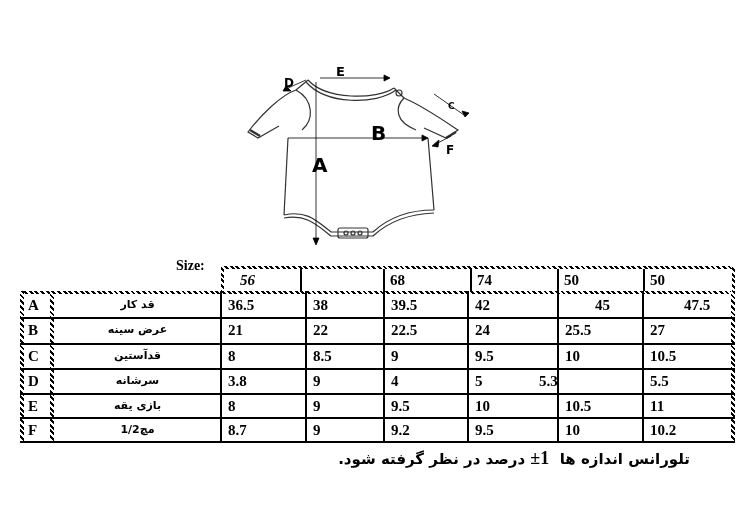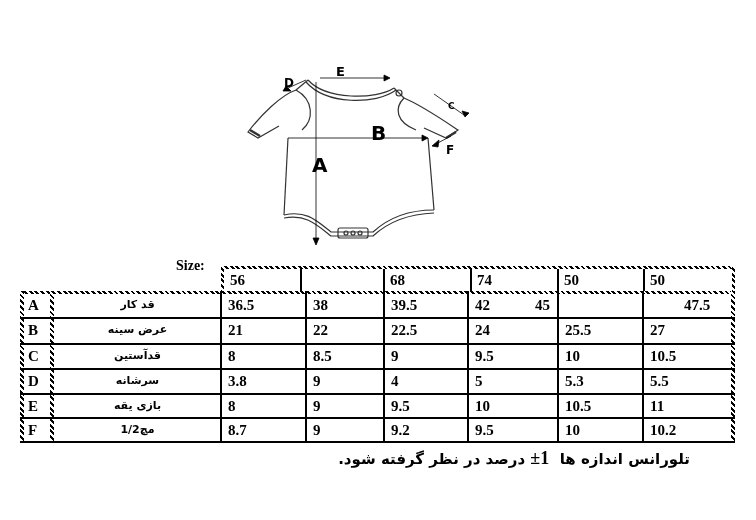--- a/index.html
+++ b/index.html
@@ -82,21 +82,21 @@
     <text x="210" y="94" font-size="12">F</text>
   </g>
 </svg>
 
 <div class="size-label">Size:</div>
 
 <div class="header-row">
   <div class="hatch-h" style="position:absolute;left:0;top:0;width:514px;height:3px;"></div>
   <div class="hatch-v" style="position:absolute;left:0;top:0;width:3px;height:26px;"></div>
   <div class="hatch-v" style="position:absolute;right:0;top:0;width:3px;height:26px;"></div>
-  <div class="cell" style="left:2px;width:80px;">56</div>
+  <div class="cell" style="left:12px;width:80px;font-style:italic;">56</div>
   <div class="vline" style="left:79px;"></div>
   <div class="vline" style="left:162px;"></div>
   <div class="cell" style="left:162px;width:87px;">68</div>
   <div class="vline" style="left:249px;"></div>
   <div class="cell" style="left:249px;width:87px;">74</div>
   <div class="vline" style="left:336px;"></div>
   <div class="cell" style="left:336px;width:86px;">50</div>
   <div class="vline" style="left:422px;"></div>
   <div class="cell" style="left:422px;width:89px;">50</div>
 </div>
@@ -122,21 +122,21 @@
   <div class="vline" style="left:537px;top:0;height:152px;"></div>
   <div class="vline" style="left:622px;top:0;height:152px;"></div>
 
   <div class="row" style="top:2px;">
     <span class="letter">A</span>
     <span class="name">قد کار</span>
     <span class="val" style="left:201px;">36.5</span>
     <span class="val" style="left:286px;">38</span>
     <span class="val" style="left:364px;">39.5</span>
     <span class="val" style="left:448px;">42</span>
-    <span class="val" style="left:508px;">45</span>
+    <span class="val" style="left:568px;">45</span>
     <span class="val" style="left:657px;">47.5</span>
   </div>
 
   <div class="row" style="top:27px;">
     <span class="letter">B</span>
     <span class="name">عرض سینه</span>
     <span class="val" style="left:201px;">21</span>
     <span class="val" style="left:286px;">22</span>
     <span class="val" style="left:364px;">22.5</span>
     <span class="val" style="left:448px;">24</span>
@@ -155,21 +155,21 @@
     <span class="val" style="left:623px;">10.5</span>
   </div>
 
   <div class="row" style="top:78px;">
     <span class="letter">D</span>
     <span class="name">سرشانه</span>
     <span class="val" style="left:201px;">3.8</span>
     <span class="val" style="left:286px;">9</span>
     <span class="val" style="left:364px;">4</span>
     <span class="val" style="left:448px;">5</span>
-    <span class="val" style="left:538px;text-align:center;">5.3</span>
+    <span class="val" style="left:512px;text-align:center;">5.3</span>
     <span class="val" style="left:623px;text-align:right;">5.5</span>
   </div>
 
   <div class="row" style="top:103px;">
     <span class="letter">E</span>
     <span class="name">بازی یقه</span>
     <span class="val" style="left:201px;">8</span>
     <span class="val" style="left:286px;">9</span>
     <span class="val" style="left:364px;">9.5</span>
     <span class="val" style="left:448px;">10</span>

